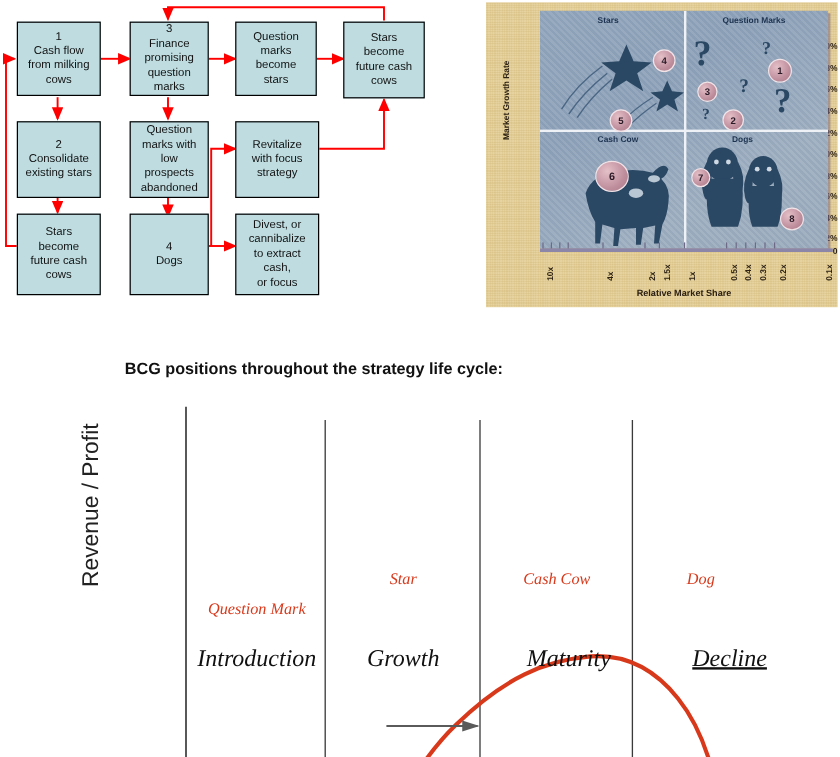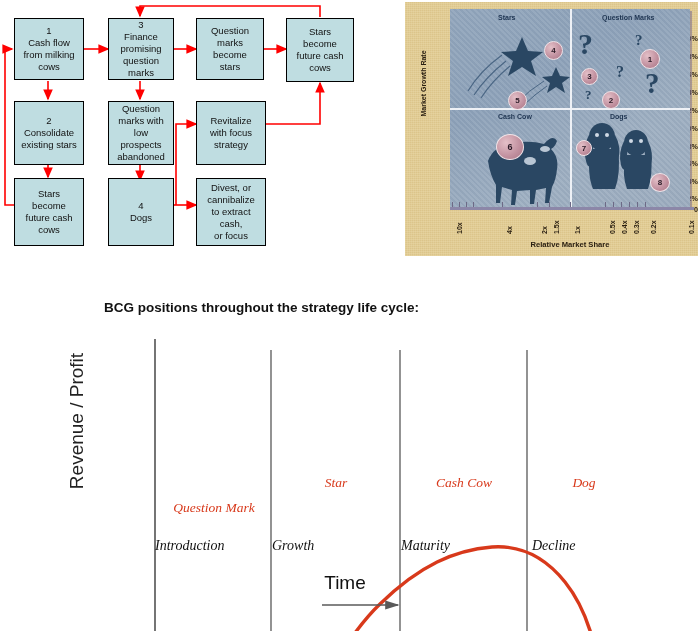--- a/index.html
+++ b/index.html
@@ -100,22 +100,22 @@
     position:absolute;left:-8px;top:128px;width:170px;text-align:center;
     font-size:19px;color:#222222;font-family:"Liberation Sans", sans-serif;
     transform:rotate(-90deg);white-space:nowrap;
   }
   #lc-svg{position:absolute;left:0;top:0;}
   .stage-label{
     position:absolute;font-style:italic;font-size:13.5px;color:#d8391b;
     font-family:"Liberation Serif", serif;text-align:center;white-space:nowrap;
   }
   .axis-label{
-    position:absolute;font-style:italic;font-size:14px;color:#111111;
-    font-family:"Liberation Serif", serif;text-align:left;white-space:nowrap;
+    position:absolute;font-style:italic;font-size:20px;color:#111111;
+    font-family:"Liberation Serif", serif;text-align:center;white-space:nowrap;
   }
   #lc-xlabel{
     position:absolute;left:300px;top:290px;width:90px;text-align:center;
     font-size:19px;color:#111111;font-family:"Liberation Sans", sans-serif;
   }
 </style>
 </head>
 <body>
 
 <div class="stage">
@@ -405,18 +405,17 @@
     </svg>
 
     <div class="stage-label" style="left:158px;top:193px;width:112px;margin-top:25px;">Question Mark</div>
     <div class="stage-label" style="left:272px;top:193px;width:128px;">Star</div>
     <div class="stage-label" style="left:401px;top:193px;width:126px;">Cash Cow</div>
     <div class="stage-label" style="left:528px;top:193px;width:112px;">Dog</div>
 
     <div class="axis-label" style="left:155px;top:256px;width:118px;">Introduction</div>
     <div class="axis-label" style="left:272px;top:256px;width:128px;">Growth</div>
     <div class="axis-label" style="left:401px;top:256px;width:146px;">Maturity</div>
-    <div class="axis-label" style="left:532px;top:256px;width:112px;">Decline</div>
-
-    <div id="lc-xlabel">Time</div>
+    <div class="axis-label" style="left:552px;top:256px;width:112px;text-decoration:underline;">Decline</div>
+
   </div>
 
 </div>
 
 </body></html>

